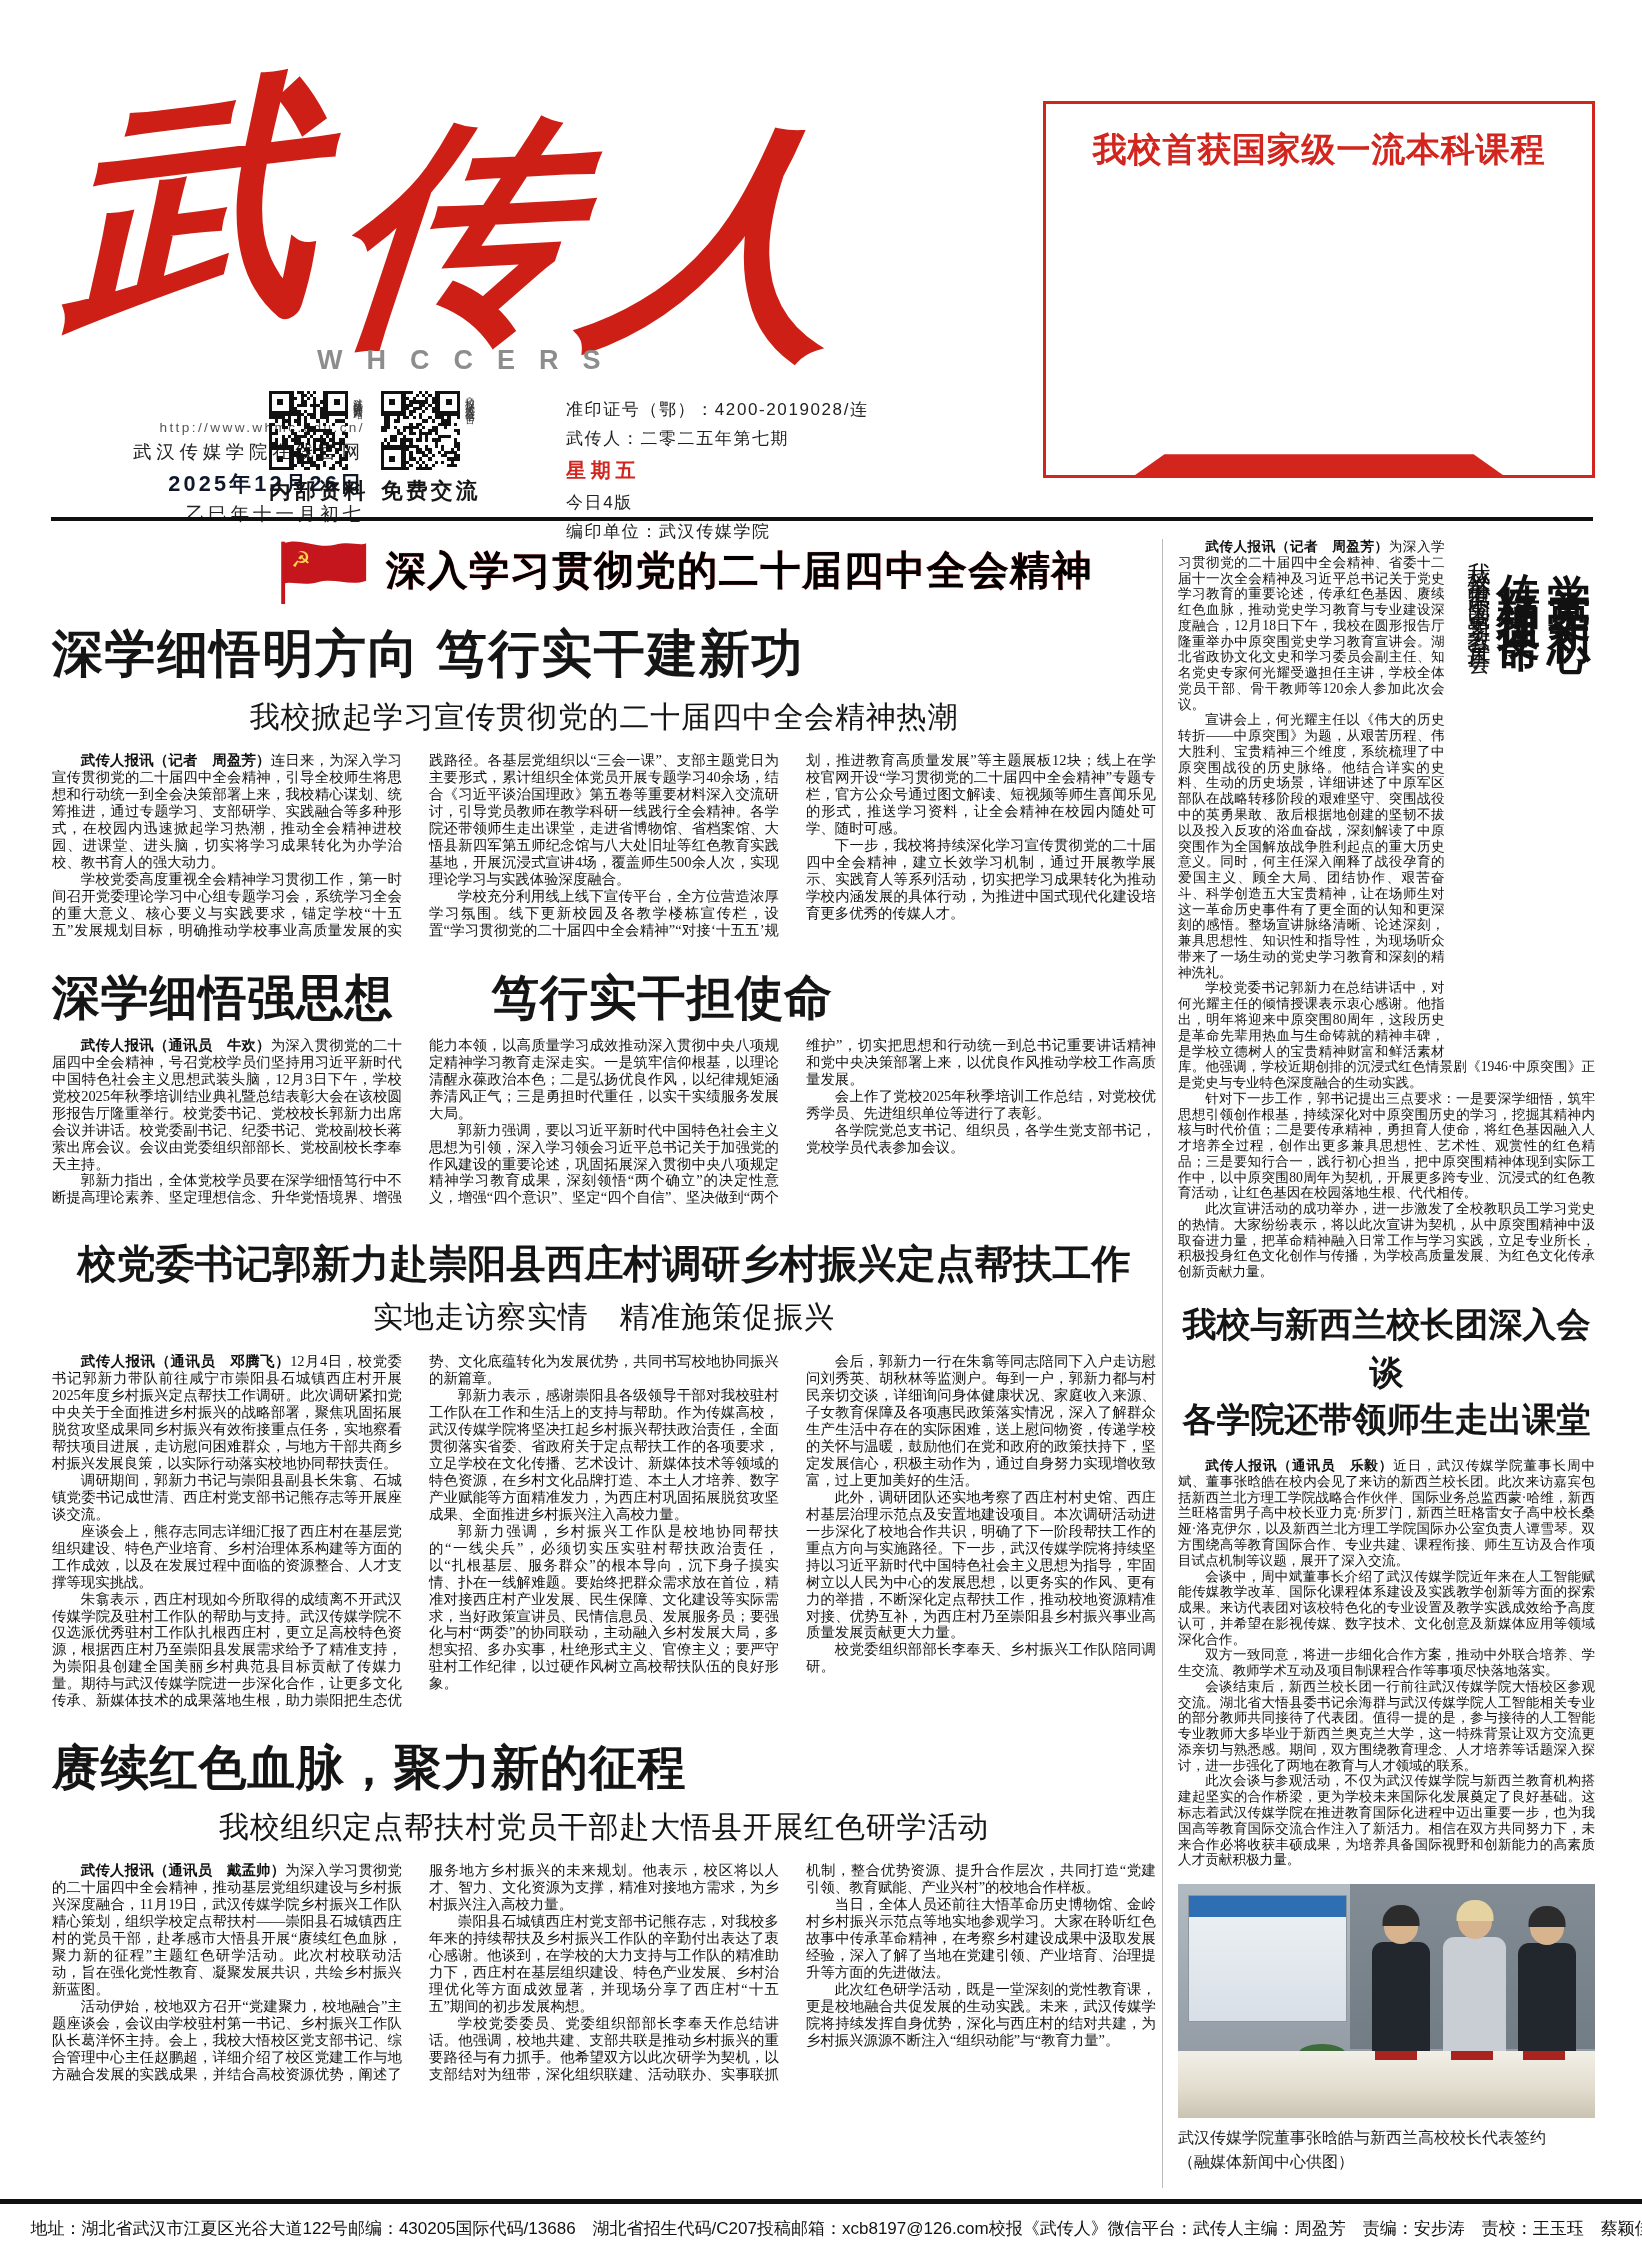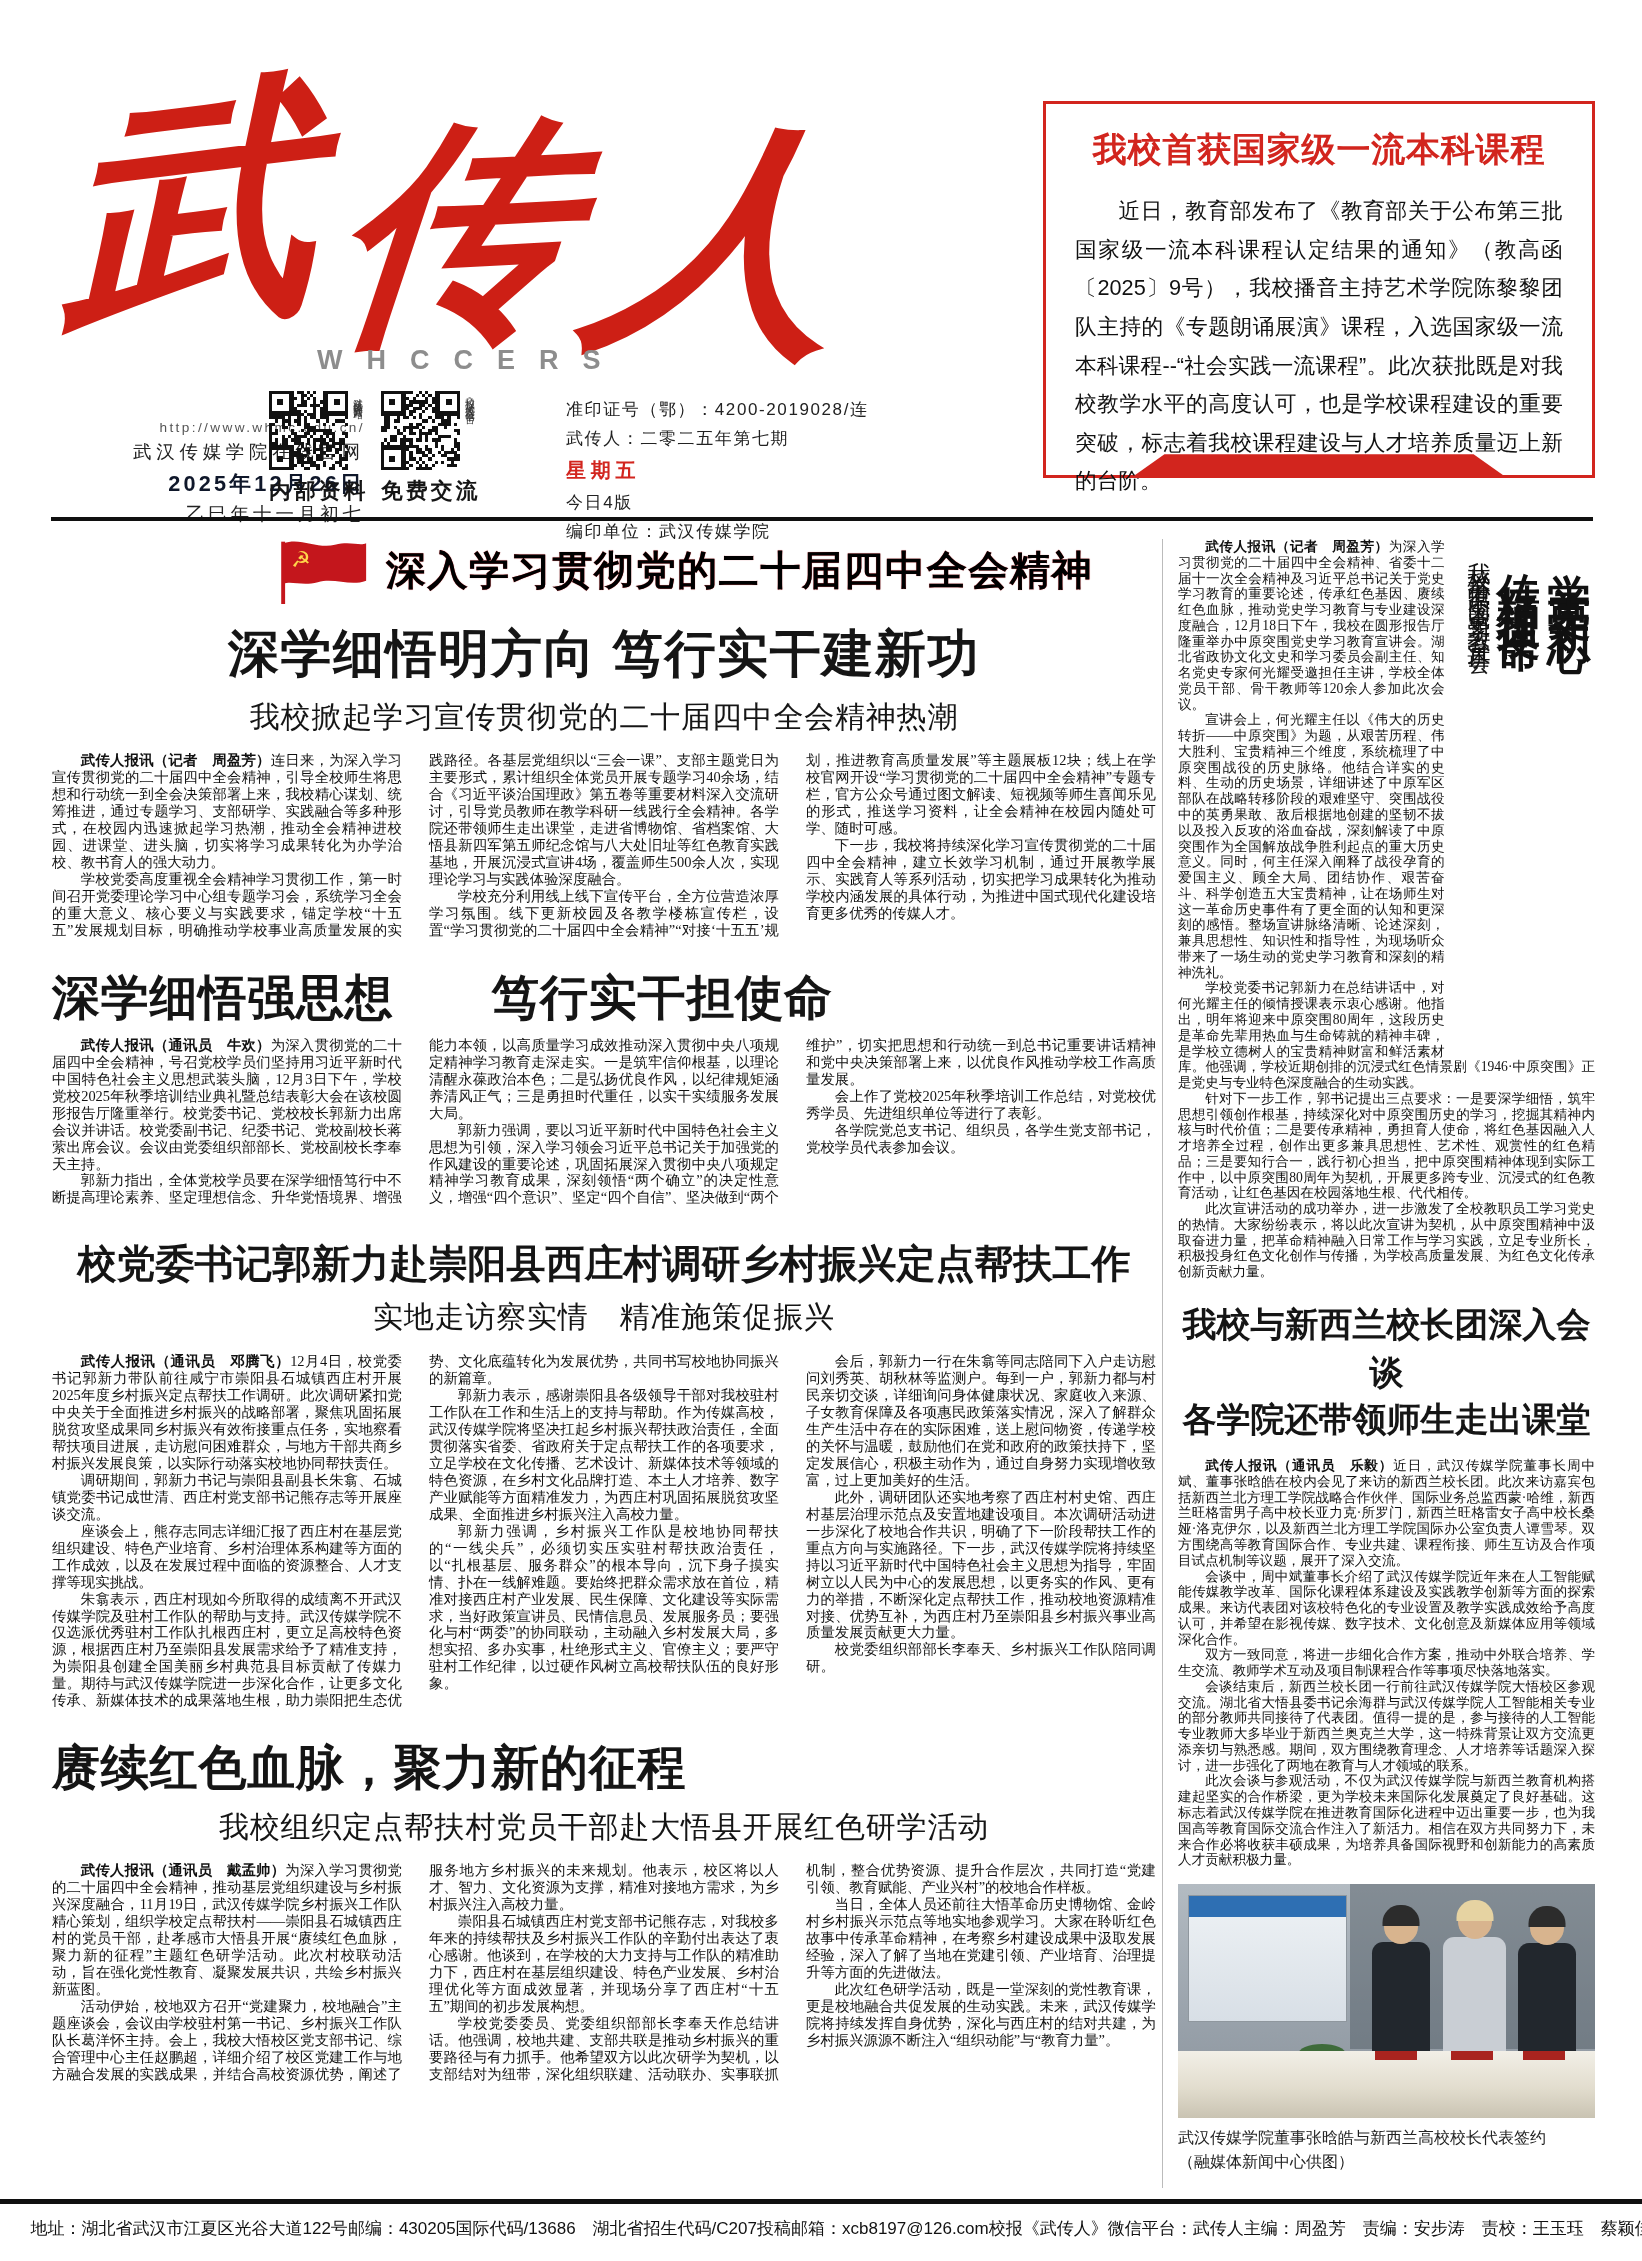--- a/index.html
+++ b/index.html
@@ -39,21 +39,21 @@
   .box-tab{position:absolute;left:50%;bottom:-3.2px;transform:translateX(-50%);width:377px;height:24px;
            background:#d2251e;clip-path:polygon(9% 0,91% 0,100% 100%,0 100%);}
   .rule-top{position:absolute;left:51px;top:517px;width:1542px;height:4px;background:#101010;}
   .vdiv{position:absolute;left:1162px;top:539px;width:0.8px;height:1649px;background:#bbb;}
   
   .main{position:absolute;left:52px;top:537px;width:1104px;}
   .right{position:absolute;left:1178px;top:539px;width:417px;}
   .banner{display:flex;align-items:center;gap:16px;margin-left:223px;margin-bottom:16px;}
   .banner-text{color:#000000;font-size:40px;font-weight:bold;font-family:"Liberation Sans",sans-serif;
                letter-spacing:1.6px;text-shadow:0 0 0.8px #c4161c;}
-  .h1{font-size:51px;font-weight:bold;text-align:center;font-family:"Liberation Sans",sans-serif;
+  .h1{font-size:51px;font-weight:bold;font-family:"Liberation Sans",sans-serif;
       margin:4.8px 0 8px;letter-spacing:1.6px;}
   .h2{font-size:48px;font-weight:bold;font-family:"Liberation Sans",sans-serif;
       margin:27px 0 6.4px;letter-spacing:0.8px;}
   .h3{font-size:39px;font-weight:bold;text-align:center;font-family:"Liberation Sans",sans-serif;
       margin:30.5px 0 6.4px;white-space:nowrap;}
   .sub{font-size:30px;text-align:center;font-family:"Liberation Sans",sans-serif;margin:0 0 14.4px;letter-spacing:0.8px;}
   .cols3{column-count:3;column-gap:27px;font-size:14.4px;line-height:1.18;text-align:justify;color:#111;}
   .cols3 p,.rbody p{margin:0;text-indent:2em;}
   .cols3 b,.rbody b{font-family:"Liberation Sans",sans-serif;}
   
@@ -553,21 +553,20 @@
   <div class="meta">
     <div>准印证号（鄂）：4200-2019028/连</div>
     <div>武传人：二零二五年第七期</div>
     <div class="wk">星期五</div>
     <div>今日4版</div>
     <div>编印单位：武汉传媒学院</div>
   </div>
 
   <div class="box">
     <div class="box-title">我校首获国家级一流本科课程</div>
-    <p class="box-body">近日，教育部发布了《教育部关于公布第三批国家级一流本科课程认定结果的通知》（教高函〔2025〕9号），我校播音主持艺术学院陈黎黎团队主持的《专题朗诵展演》课程，入选国家级一流本科课程--“社会实践一流课程”。此次获批既是对我校教学水平的高度认可，也是学校课程建设的重要突破，标志着我校课程建设与人才培养质量迈上新的台阶。</p>
     <div class="box-tab"></div>
   </div>
 
   <div class="rule-top"></div>
   <div class="vdiv"></div>
 
   <div class="main">
 
     <div class="banner">
       <svg width="95" height="67" viewBox="0 0 120 86">

